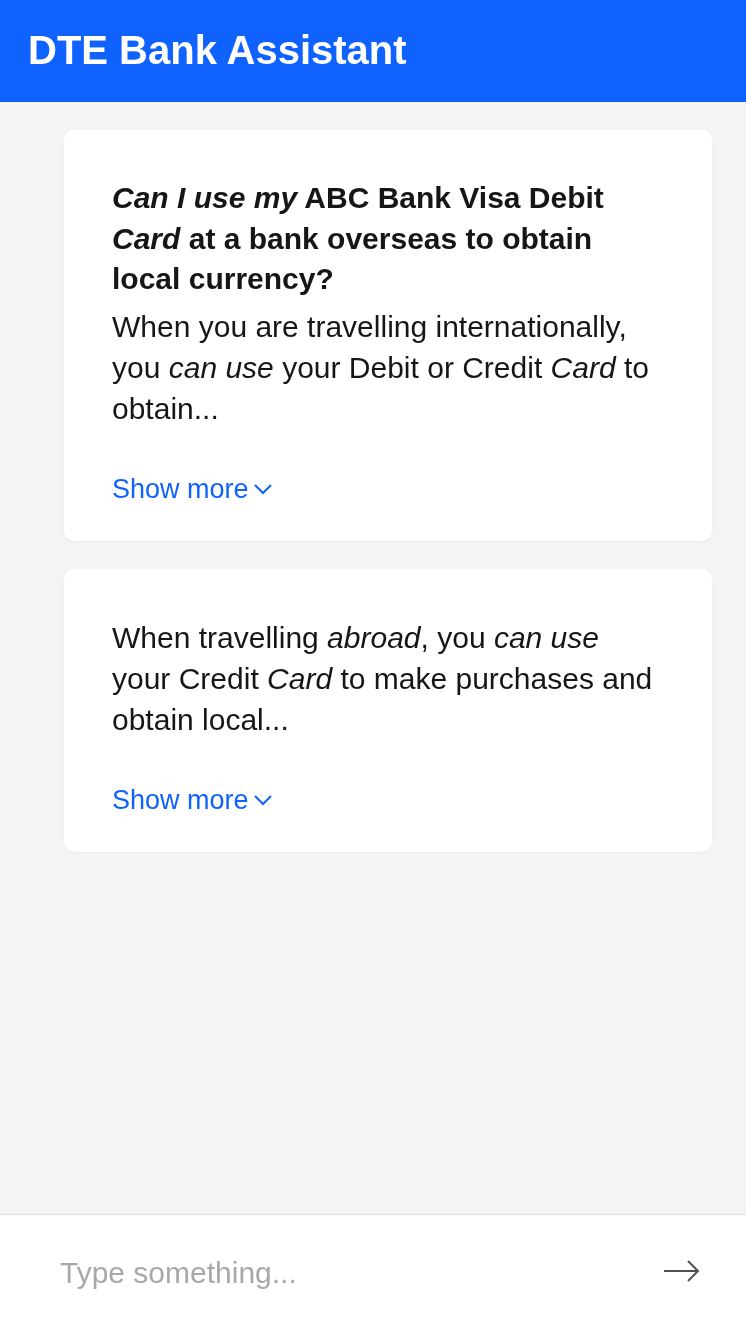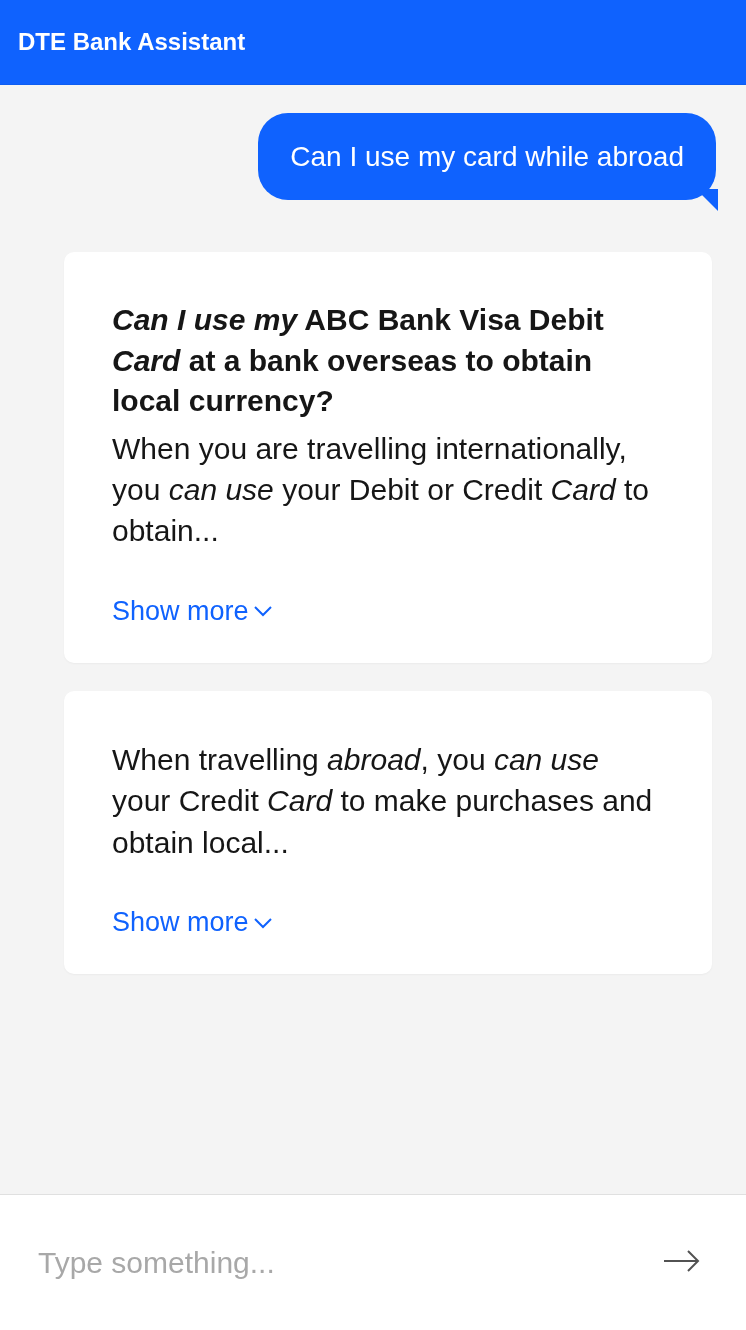--- a/index.html
+++ b/index.html
@@ -12,22 +12,22 @@
       width: 746px;
       height: 1330px;
       background: #f4f4f4;
       display: flex;
       flex-direction: column;
       overflow: hidden;
     }
     .header {
       background: #0f62fe;
       color: #ffffff;
-      padding: 28px 18px;
-      font-size: 24px;
+      padding: 28px 28px;
+      font-size: 40px;
       font-weight: 700;
       border-bottom: 1px solid rgba(0,0,0,0.05);
     }
     .chat-area {
       flex: 1;
       overflow-y: auto;
       padding: 28px 30px 0 30px;
     }
     .user-bubble-wrap {
       display: flex;
@@ -105,22 +105,22 @@
     .chevron-down svg {
       stroke: #0f62fe;
       stroke-width: 2;
       fill: none;
     }
     .input-bar {
       background: #ffffff;
       border-top: 1px solid #e0e0e0;
       display: flex;
       align-items: center;
-      padding: 0 36px 0 38px;
-      height: 136px;
+      padding: 0 36px 0 60px;
+      height: 116px;
     }
     .input-field {
       flex: 1;
       border: none;
       outline: none;
       font-size: 30px;
       color: #161616;
       background: transparent;
     }
     .input-field::placeholder {
@@ -143,26 +143,20 @@
   </style>
 </head>
 <body>
 
 <div class="header">
   <span>DTE Bank Assistant</span>
 </div>
 
 <div class="chat-area">
 
-  <div class="user-bubble-wrap">
-    <div class="user-bubble">
-      <span>Can I use my card while abroad</span>
-    </div>
-    <div class="user-tail"></div>
-  </div>
 
   <div class="assistant-area">
 
 
     <div class="card">
       <div class="card-title"><em>Can I use my</em> ABC Bank Visa Debit <em>Card</em> at a bank overseas to obtain local currency?</div>
       <div class="card-body">When you are travelling internationally, you <em>can use</em> your Debit or Credit <em>Card</em> to obtain...</div>
       <div class="show-more">
         <span>Show more</span>
         <span class="chevron-down">

